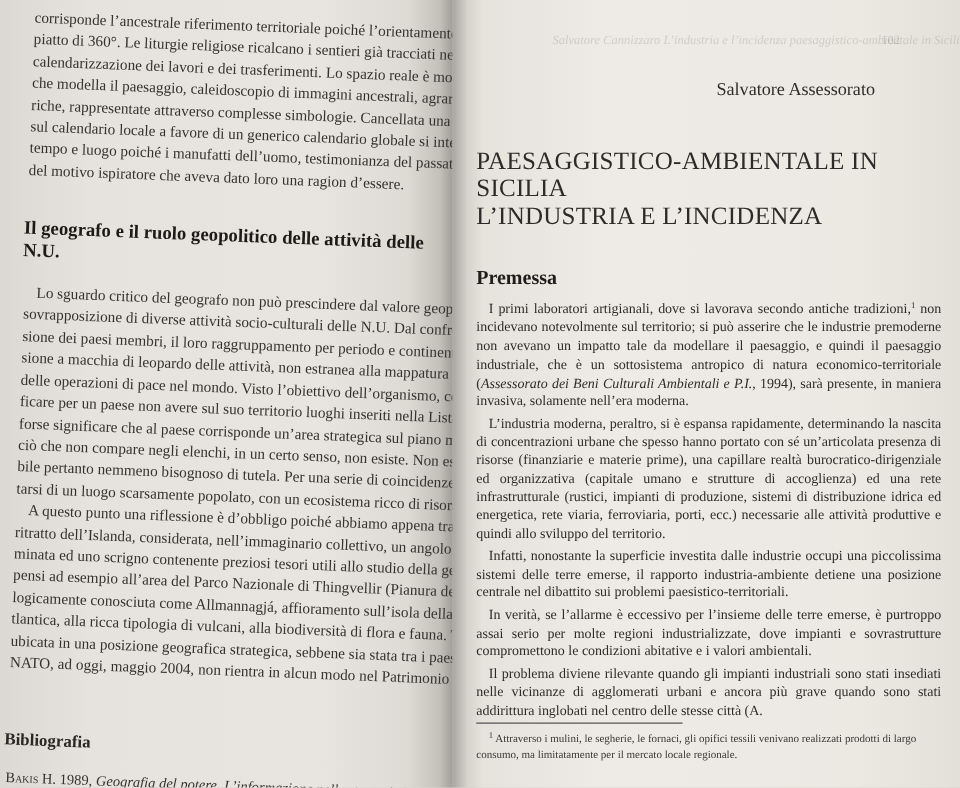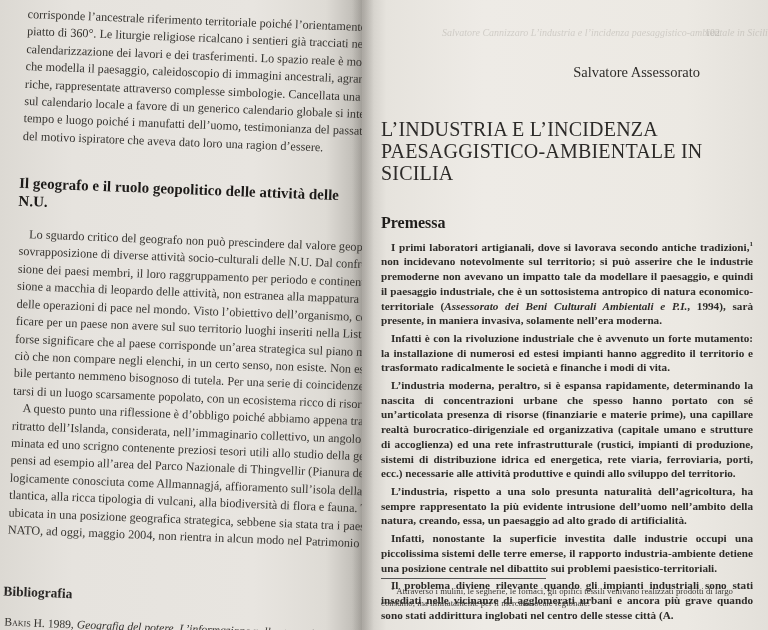--- a/index.html
+++ b/index.html
@@ -56,21 +56,21 @@
       position:absolute; top:118px; left:19px; font-size:20px; line-height:22px;
       color:#2d2b29; letter-spacing:0.2px;
     }
     .section-h {
       position:absolute; top:214px; left:19px; font-size:16px; font-weight:bold; color:#1f1d1b;
     }
     .right-body {
       position:absolute; top:237px; left:19px; width:372px;
       font-size:11.2px; line-height:14.7px; color:#2e2c29;
     }
-    .right-body p { margin:0 0 3px 0; text-align:justify; text-indent:10px;font-weight:bold; }
+    .right-body p { margin:0 0 3px 0; text-align:justify; text-indent:10px; }
     .footnote-rule {
       position:absolute; top:578px; left:19px; width:165px; height:1px; background:#555;
     }
     .footnote {
       position:absolute; top:582px; left:19px; width:372px; font-size:8.8px; line-height:12px; color:#3a3835;
       text-indent:10px;
     }
     sup { font-size:7px; }
   </style>
 </head>
@@ -126,32 +126,31 @@
   </div>
 </div>
 
 <div class="page page-right">
   <div class="running-head">Salvatore Cannizzaro  L’industria e l’incidenza paesaggistico-ambientale in Sicilia</div>
   <div class="running-page">102</div>
 
   <div class="author">Salvatore Assessorato</div>
 
   <div class="title">
+    <div>PAESAGGISTICO-AMBIENTALE IN SICILIA</div>
     <div>L’INDUSTRIA E L’INCIDENZA</div>
-    <div>PAESAGGISTICO-AMBIENTALE IN SICILIA</div>
   </div>
 
   <div class="section-h">Premessa</div>
 
   <div class="right-body">
     <p><span>I primi laboratori artigianali, dove si lavorava secondo antiche tradizioni,</span><sup>1</sup><span> non incidevano notevolmente sul territorio; si può asserire che le industrie premoderne non avevano un impatto tale da modellare il paesaggio, e quindi il paesaggio industriale, che è un sottosistema antropico di natura economico-territoriale (</span><span class="it">Assessorato dei Beni Culturali Ambientali e P.I.</span><span>, 1994), sarà presente, in maniera invasiva, solamente nell’era moderna.</span></p>
-    <p>Infatti è con la rivoluzione industriale che è avvenuto un forte mutamento: la installazione di numerosi ed estesi impianti hanno aggredito il territorio e trasformato radicalmente le società e finanche i modi di vita.</p>
     <p>L’industria moderna, peraltro, si è espansa rapidamente, determinando la nascita di concentrazioni urbane che spesso hanno portato con sé un’articolata presenza di risorse (finanziarie e materie prime), una capillare realtà burocratico-dirigenziale ed organizzativa (capitale umano e strutture di accoglienza) ed una rete infrastrutturale (rustici, impianti di produzione, sistemi di distribuzione idrica ed energetica, rete viaria, ferroviaria, porti, ecc.) necessarie alle attività produttive e quindi allo sviluppo del territorio.</p>
-    <p>L’industria, rispetto a una solo presunta naturalità dell’agricoltura, ha sempre rappresentato la più evidente intrusione dell’uomo nell’ambito della natura, creando, essa, un paesaggio ad alto grado di artificialità.</p>
     <p>Infatti, nonostante la superficie investita dalle industrie occupi una piccolissima sistemi delle terre emerse, il rapporto industria-ambiente detiene una posizione centrale nel dibattito sui problemi paesistico-territoriali.</p>
+    <p>In verità, se l’allarme è eccessivo per l’insieme delle terre emerse, è purtroppo assai serio per molte regioni industrializzate, dove impianti e sovrastrutture compromettono le condizioni abitative e i valori ambientali.</p>
     <p><span>Il problema diviene rilevante quando gli impianti industriali sono stati insediati nelle vicinanze di agglomerati urbani e ancora più grave quando sono stati addirittura inglobati nel centro delle stesse città (A. </span></p>
   </div>
 
   <div class="footnote-rule"></div>
   <div class="footnote"><sup>1</sup><span> Attraverso i mulini, le segherie, le fornaci, gli opifici tessili venivano realizzati prodotti di largo consumo, ma limitatamente per il mercato locale regionale.</span></div>
 </div>
 
 <div class="gutter"></div>
 
 </body></html>

